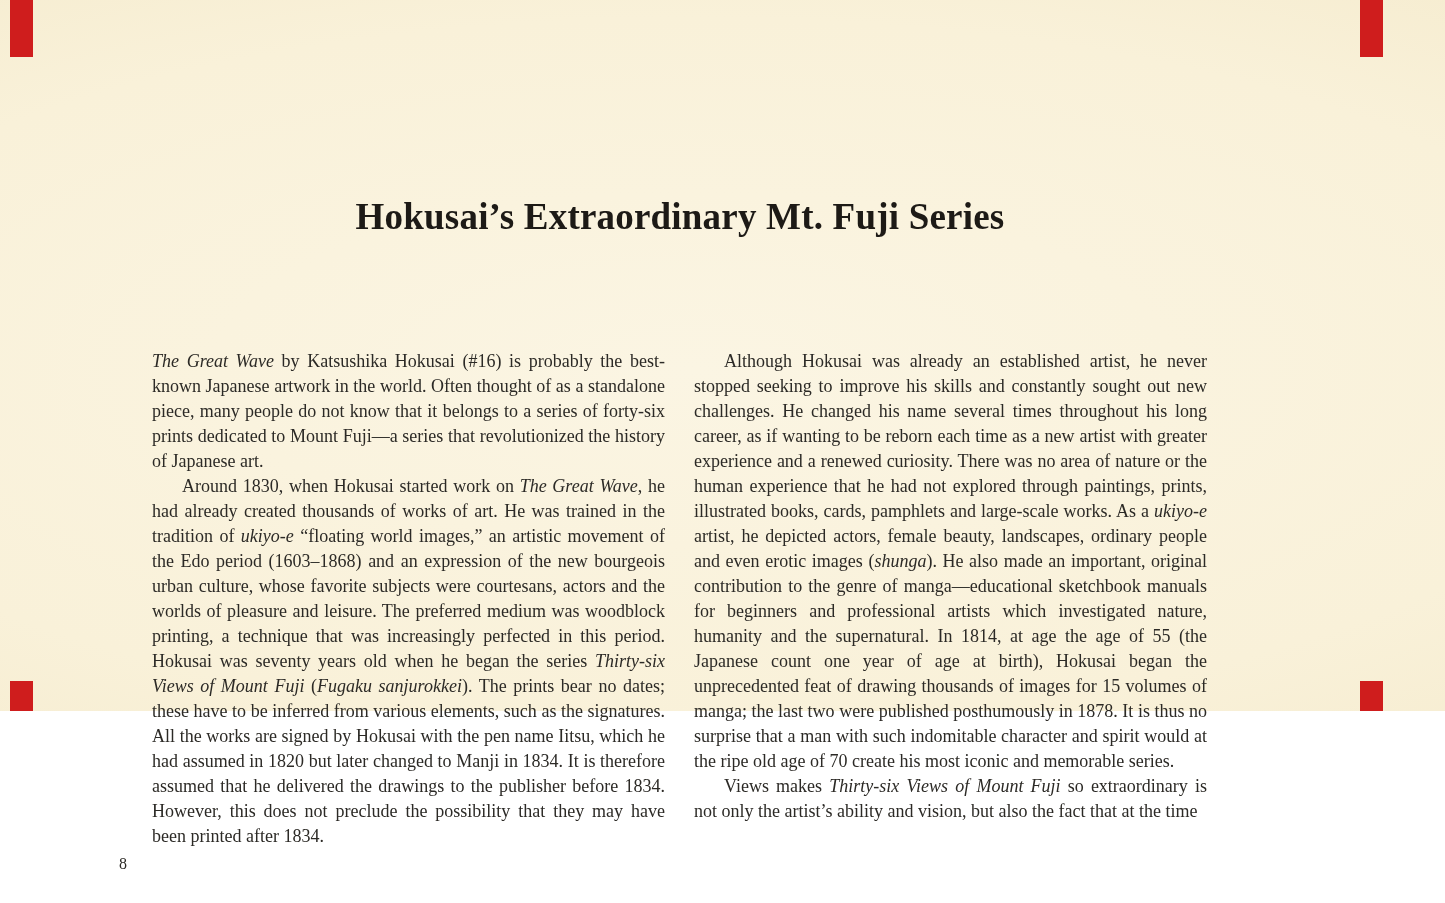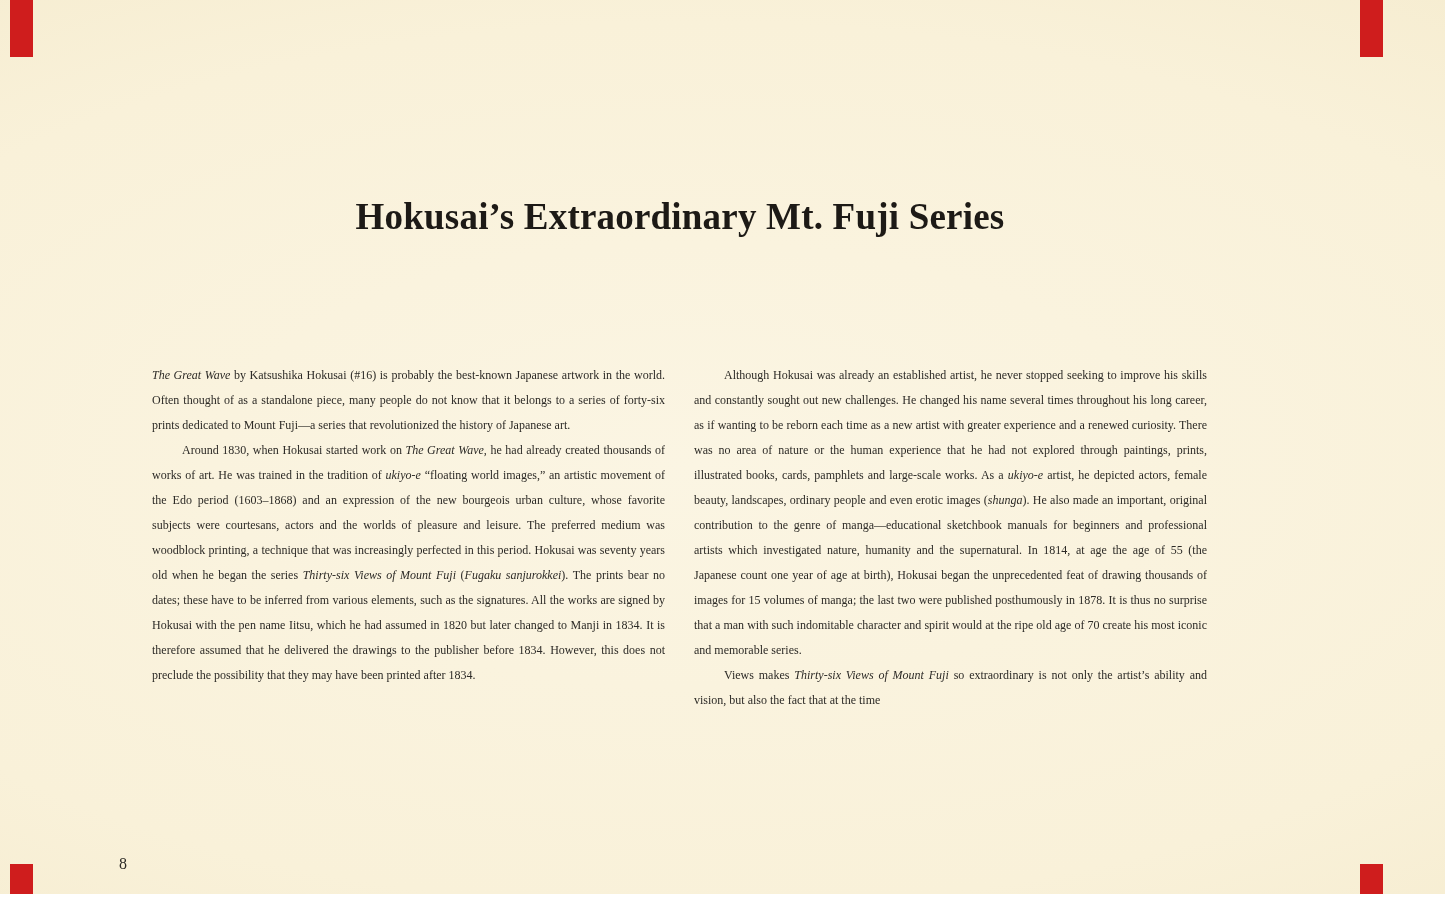--- a/index.html
+++ b/index.html
@@ -3,21 +3,21 @@
 <meta charset="utf-8">
 <style>
   * { margin: 0; padding: 0; box-sizing: border-box; }
   html, body {
     width: 1445px; height: 903px;
     overflow: hidden;
     font-family: "Liberation Serif", "DejaVu Serif", serif;
   }
   .page {
     position: relative;
-    width: 1445px; height: 894px;
+    width: 1445px; height: 711px;
     background: radial-gradient(ellipse 120% 90% at 48% 52%,
                 var(--bg-center, #fbf5e3) 0%,
                 var(--bg-mid, #f9f1d9) 55%,
                 var(--bg-edge, #f2e7c6) 100%);
   }
   .edge-mark {
     position: absolute;
     width: 23px;
     background: var(--edge-mark, #cf1d1d);
   }
@@ -35,25 +35,24 @@
     color: var(--title-color, #1d1a16);
   }
   .content {
     position: absolute;
     top: 349px; left: 152px; width: 1056px;
     display: flex;
     gap: 29px;
   }
   .col {
     width: 513px;
-    font-size: 12px;
+    font-size: 18px;
     line-height: 25px;
     text-align: justify;
     color: var(--text-color, #2c2a26);
-    margin-top: 14px;
   }
   .col p { margin: 0; }
   .col p.indent { text-indent: 30px; }
   .pagenum {
     position: absolute;
     left: 119px; top: 855px;
     font-size: 16px;
     color: var(--text-color, #2c2a26);
   }
 </style>

